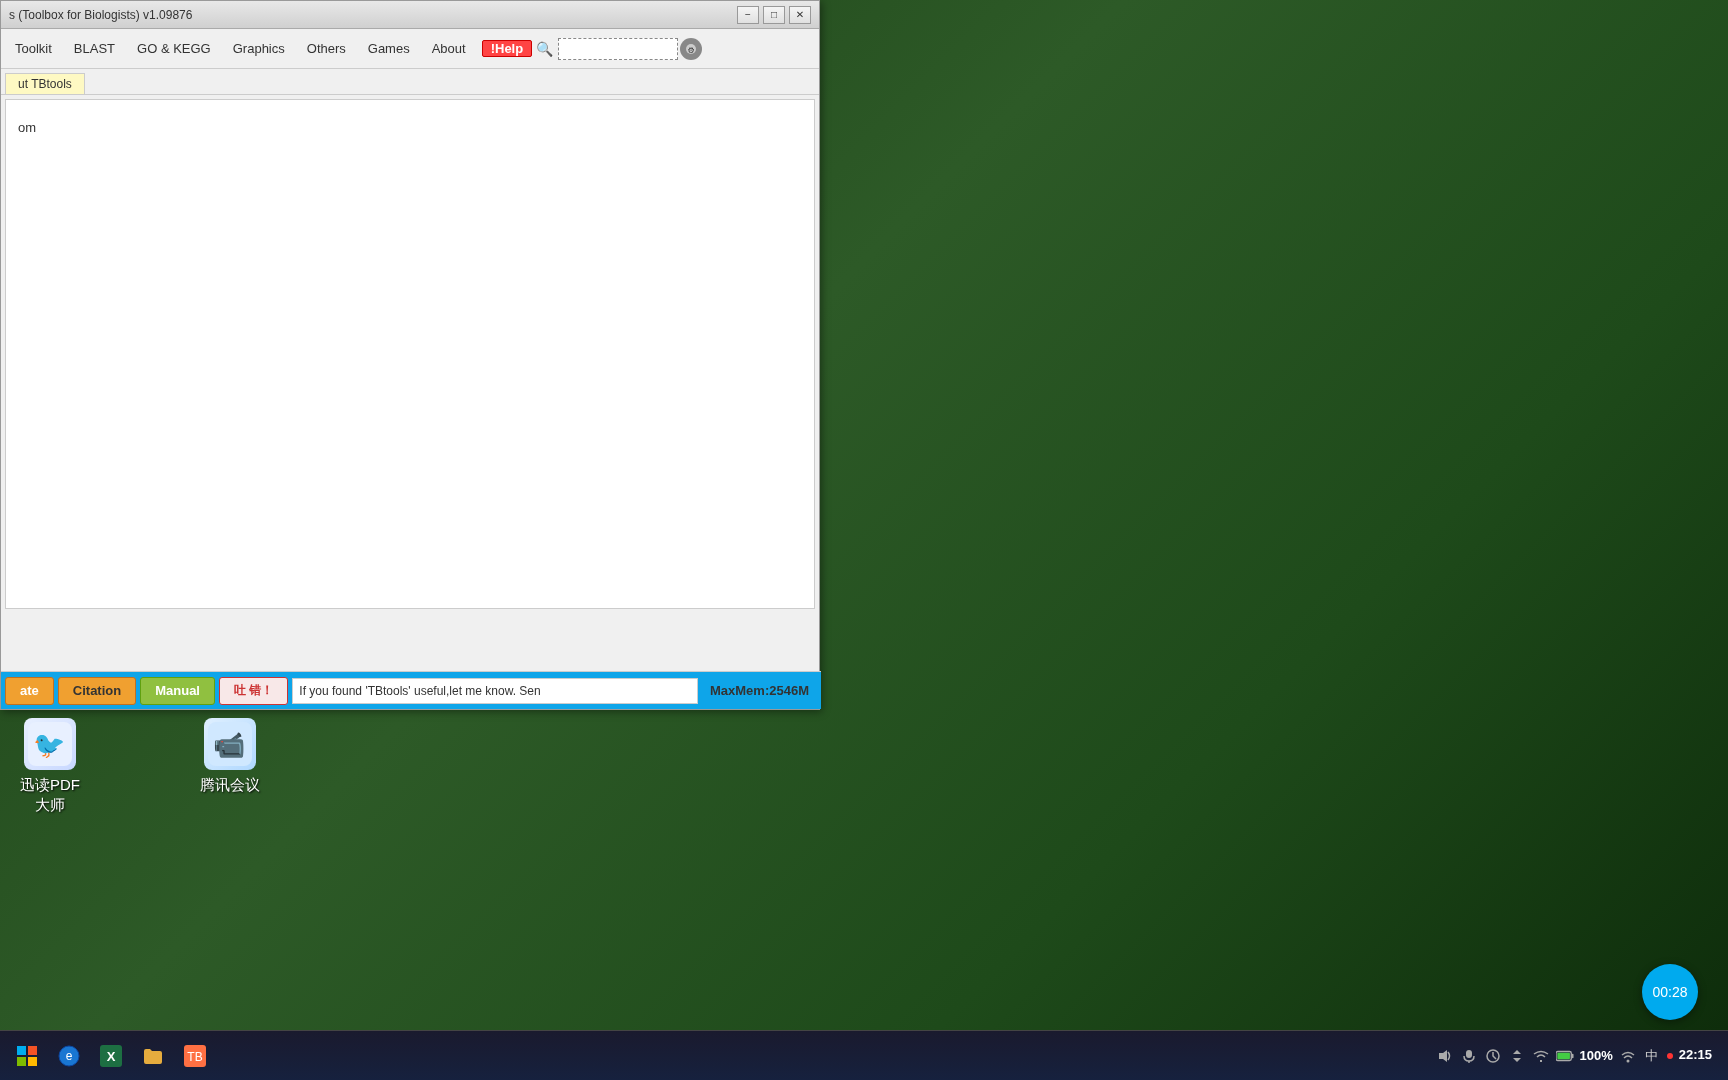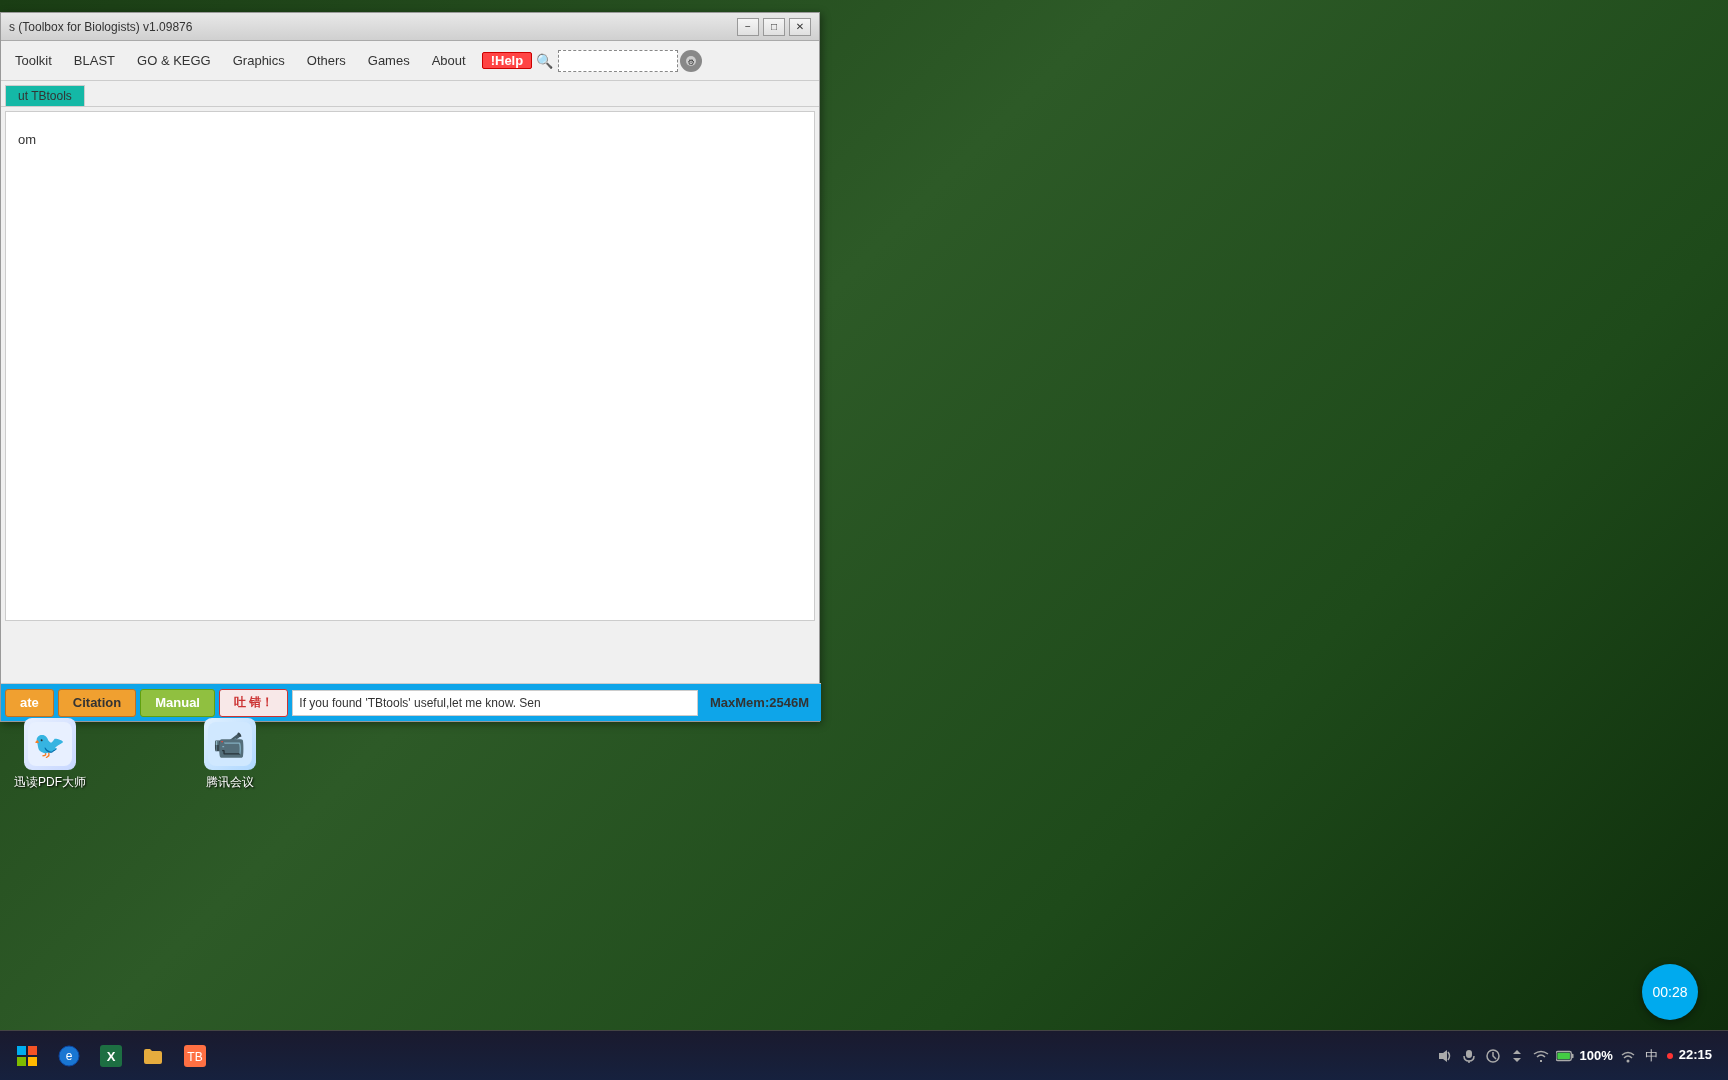--- a/index.html
+++ b/index.html
@@ -17,21 +17,21 @@
     .desktop {
       width: 100%;
       height: 100%;
       background: linear-gradient(135deg, #1a3d14 0%, #2d5a27 40%, #1e4a1a 70%, #0d2b0a 100%);
       position: relative;
     }
 
     
     .app-window {
       position: absolute;
-      top: 12px;
+      top: 0;
       left: 0;
       width: 820px;
       height: 710px;
       background: #f0f0f0;
       border: 1px solid #999;
       box-shadow: 2px 2px 8px rgba(0,0,0,0.4);
     }
 
     
     .title-bar {
@@ -136,21 +136,21 @@
       height: 26px;
       display: flex;
       align-items: flex-end;
       padding: 0 4px;
       border-bottom: 1px solid #ccc;
     }
 
     .tab {
       padding: 3px 12px;
       font-size: 12px;
-      background: #14b8a6;
+      background: #fef9c3;
       border: 1px solid #ccc;
       border-bottom: none;
       cursor: pointer;
       color: #333;
     }
 
     
     .content-area {
       background: white;
       margin: 4px;
@@ -261,21 +261,21 @@
       width: 52px;
       height: 52px;
       border-radius: 8px;
       display: flex;
       align-items: center;
       justify-content: center;
       font-size: 28px;
     }
 
     .icon-label {
-      font-size: 12px;
+      font-size: 15px;
       color: white;
       text-align: center;
       text-shadow: 1px 1px 2px black;
       padding: 1px 3px;
       border-radius: 2px;
       line-height: 1.3;
     }
 
     
     .taskbar {

